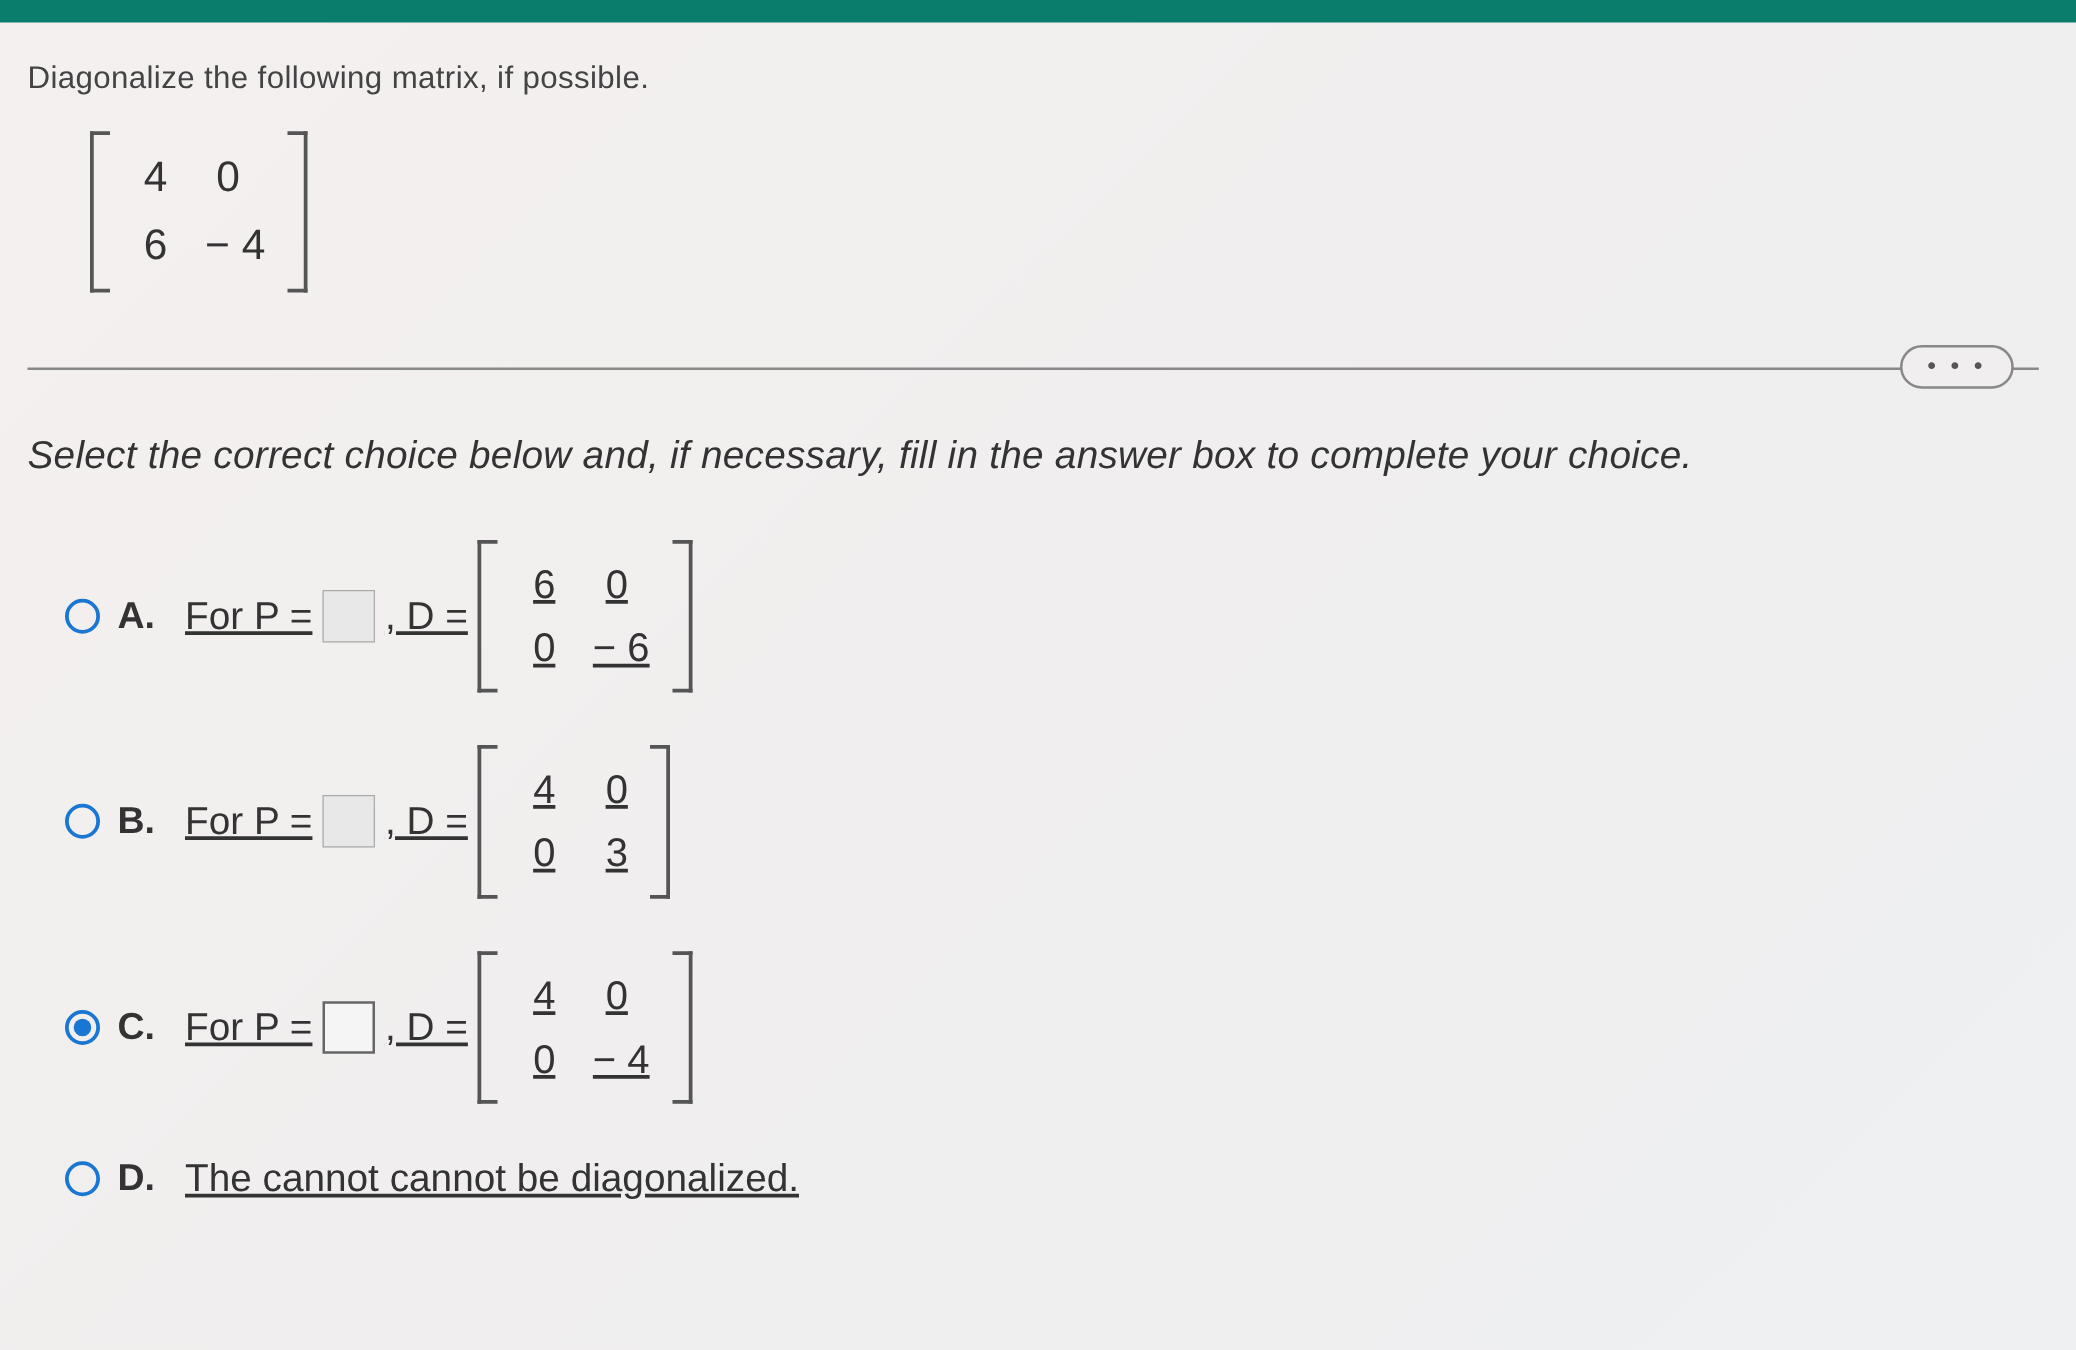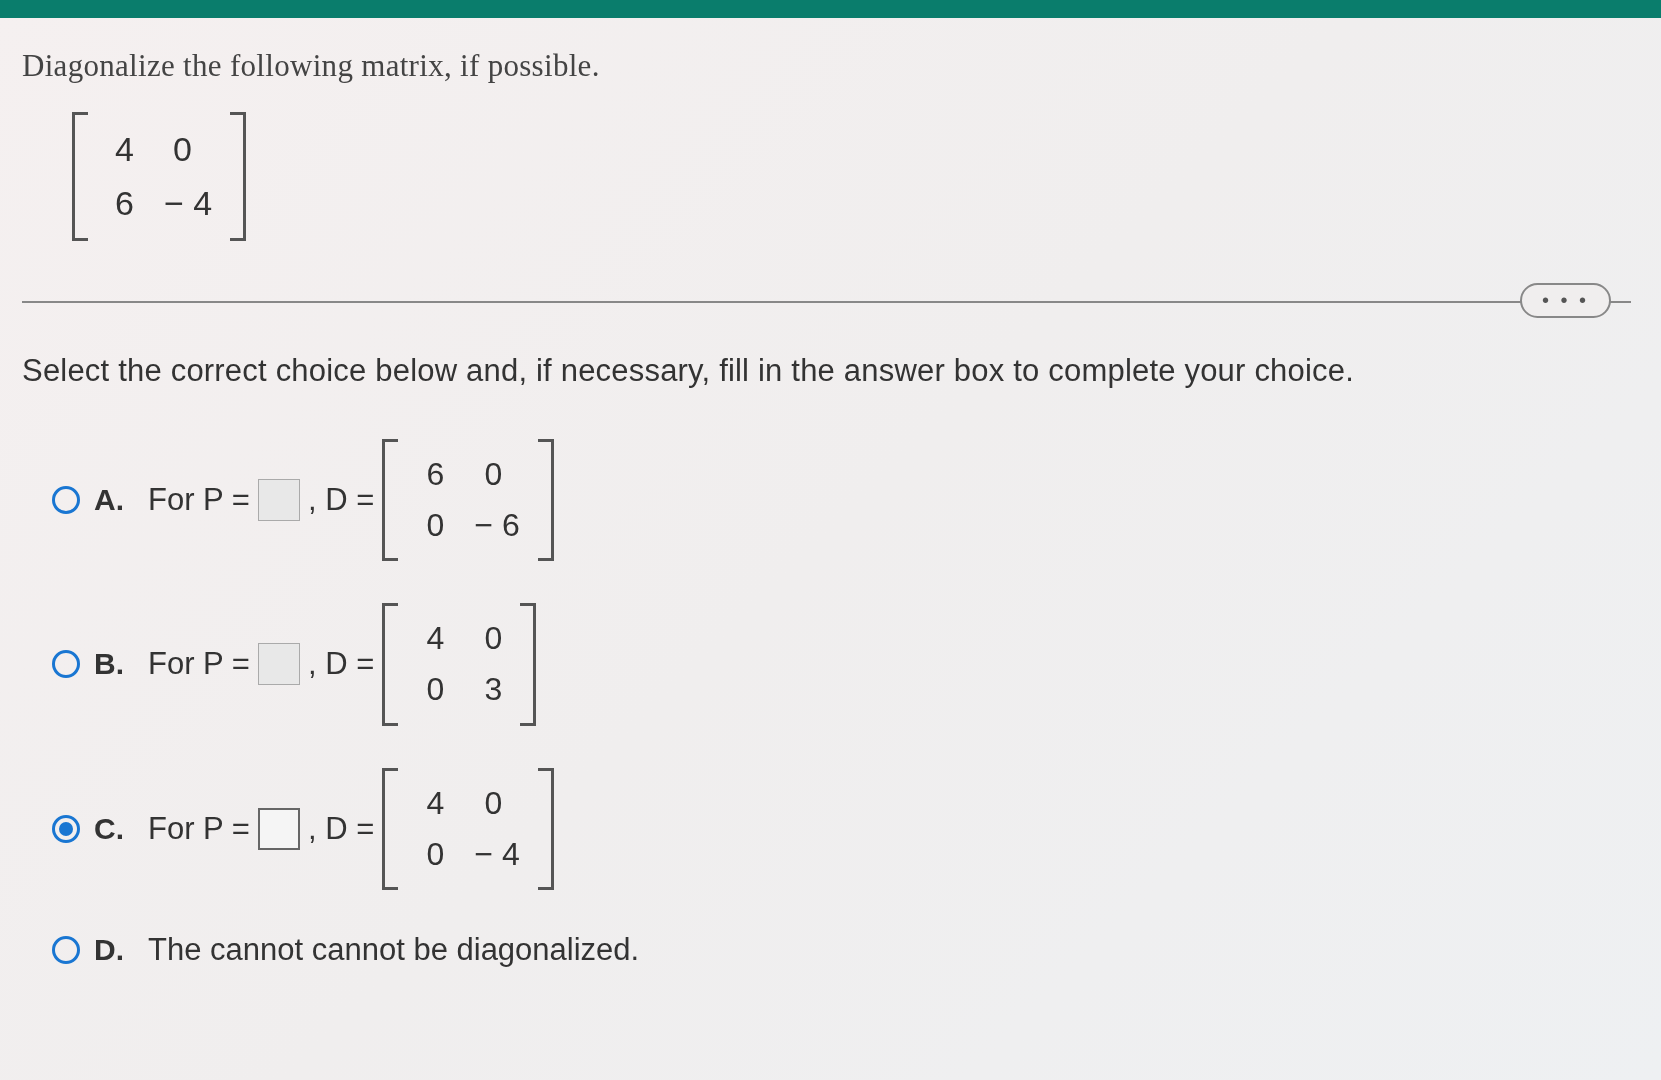--- a/index.html
+++ b/index.html
@@ -17,25 +17,24 @@
     }
     .top-bar {
       height: 18px;
       background: #0a7d6c;
       width: 100%;
     }
     .content {
       padding: 30px 30px 30px 22px;
     }
     .question-text {
-      font-size: 31px;
+      font-size: 25px;
       color: #444;
       margin-bottom: 28px;
       letter-spacing: 0.3px;
-      font-family: Liberation Serif, serif;
     }
     .matrix {
       display: inline-flex;
       align-items: center;
       font-size: 34px;
       color: #333;
       margin-left: 50px;
       margin-bottom: 40px;
     }
     .matrix-small {
@@ -90,20 +89,21 @@
       font-size: 20px;
       color: #555;
       letter-spacing: 3px;
       cursor: pointer;
     }
     .instruction {
       font-size: 31px;
       color: #333;
       margin-bottom: 50px;
       letter-spacing: 0.2px;
+      font-style: italic;
     }
     .choices {
       padding-left: 30px;
     }
     .choice {
       display: flex;
       align-items: center;
       margin-bottom: 42px;
       gap: 14px;
     }
@@ -131,20 +131,21 @@
       font-weight: bold;
       color: #333;
       width: 40px;
     }
     .choice-body {
       display: flex;
       align-items: center;
       font-size: 31px;
       color: #333;
       gap: 8px;
+      text-decoration: underline;
     }
     .answer-box {
       display: inline-block;
       width: 42px;
       height: 42px;
       background: #e8e8e8;
       border: 1px solid #aaa;
       vertical-align: middle;
       cursor: text;
     }

